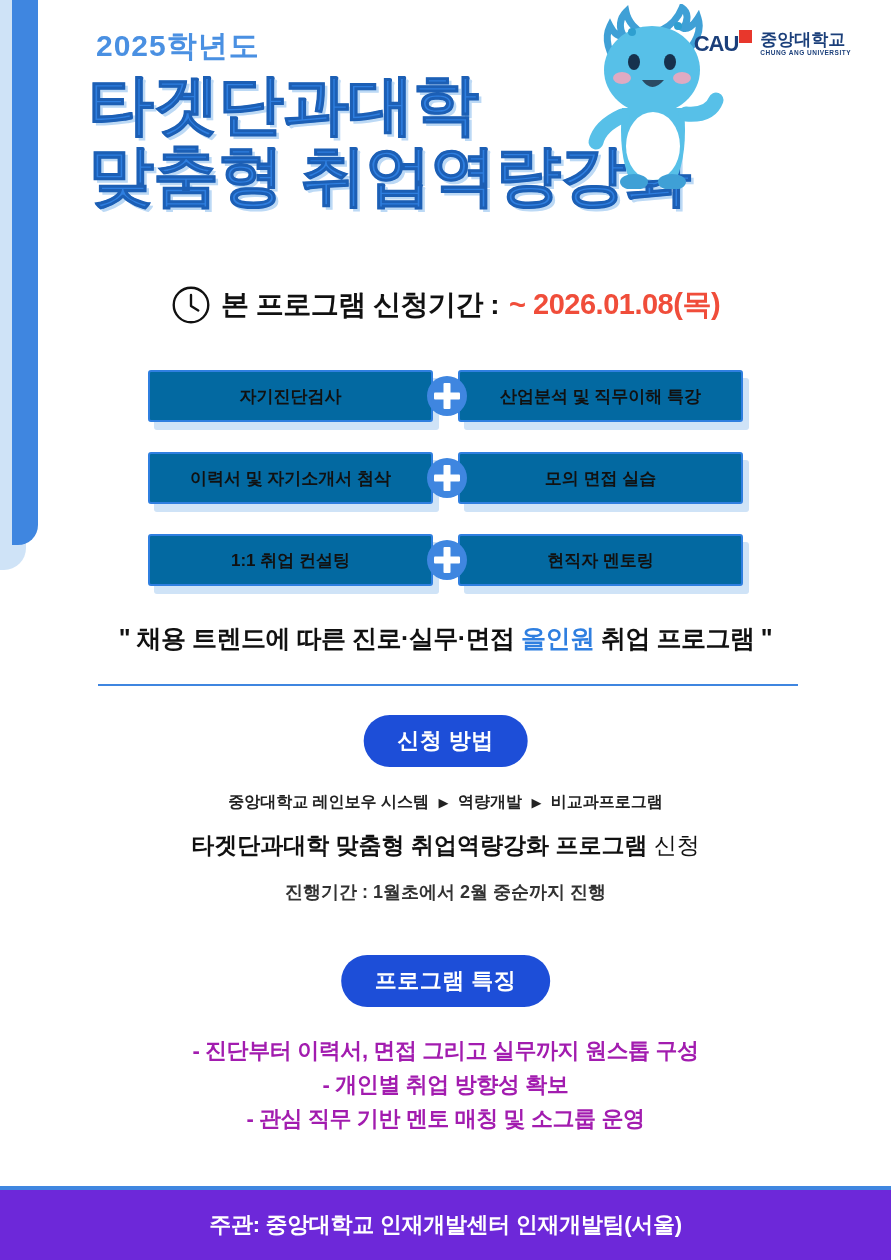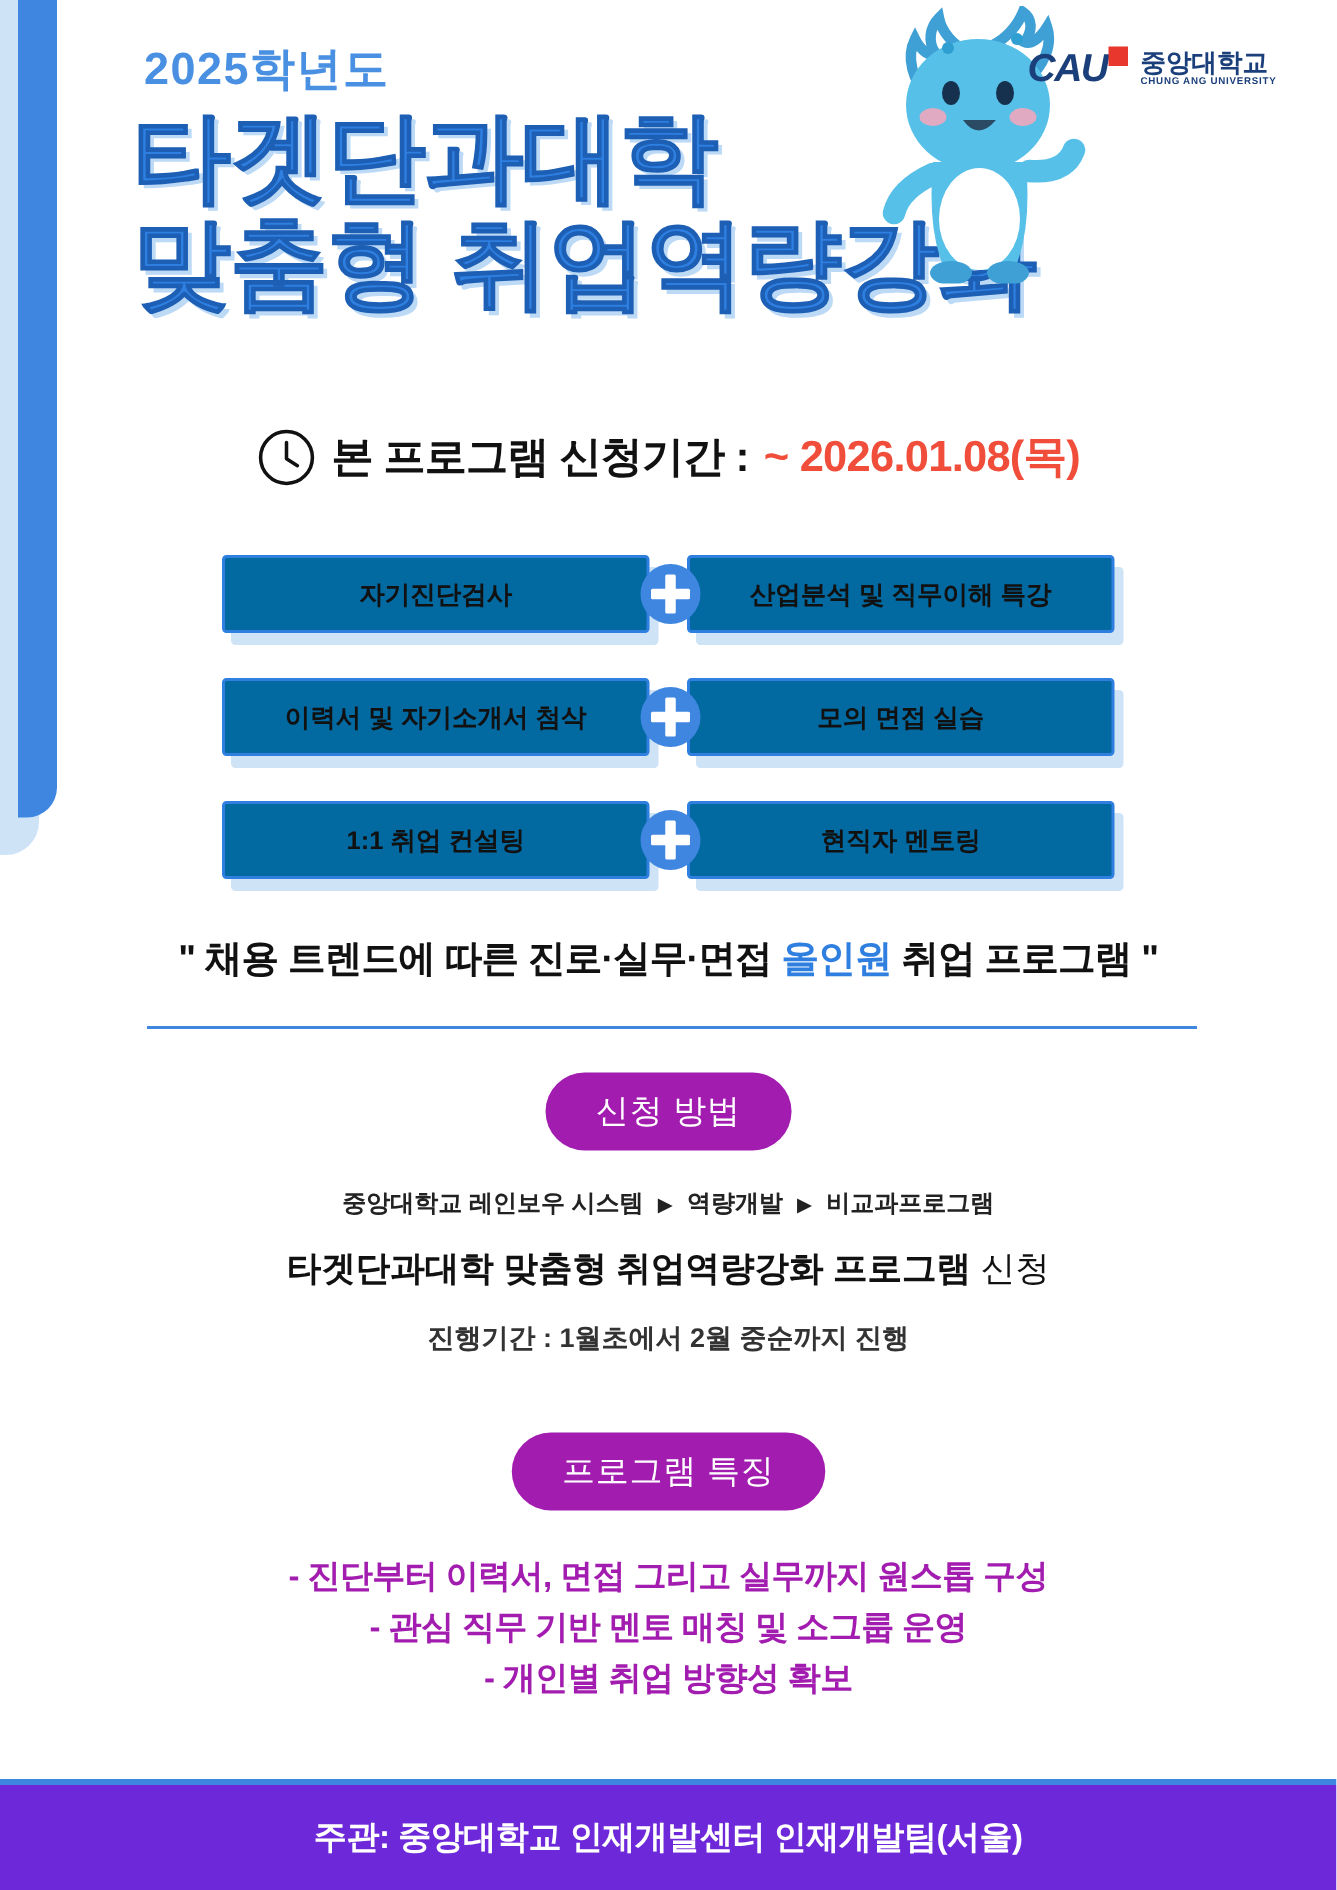--- a/index.html
+++ b/index.html
@@ -79,22 +79,21 @@
   
   .cau-logo {
     position: absolute;
     right: 40px;
     top: 30px;
     display: flex;
     align-items: center;
     gap: 8px;
   }
   .cau-mark {
-    font-size: 26px;
-    font-style: italic;
+    font-size: 22px;
     font-weight: 900;
     color: #1b3f7a;
     letter-spacing: -1px;
   }
   .cau-sq {
     display: inline-block;
     width: 13px;
     height: 13px;
     background: #e8372c;
     color: #fff;
@@ -203,24 +202,24 @@
     width: 700px;
     height: 2px;
     background: #3f86e0;
   }
 
   
   .pill {
     position: absolute;
     left: 50%;
     transform: translateX(-50%);
-    background: #a21caf;
+    background: #1d4ed8;
     color: #fff;
     font-size: 22px;
-    font-weight: 400;
+    font-weight: 700;
     border-radius: 26px;
     padding: 11px 34px;
     letter-spacing: 0.5px;
   }
   .pill.apply { top: 715px; }
   .pill.feature { top: 955px; }
 
   
   .apply-path {
     position: absolute;
@@ -422,20 +421,20 @@
 <div class="apply-main">
   <b>타겟단과대학 맞춤형 취업역량강화 프로그램</b><span> 신청</span>
 </div>
 
 <div class="apply-sub">진행기간 : 1월초에서 2월 중순까지 진행</div>
 
 <div class="pill feature">프로그램 특징</div>
 
 <div class="features">
   <div class="feature-line">- 진단부터 이력서, 면접 그리고 실무까지 원스톱 구성</div>
+  <div class="feature-line">- 개인별 취업 방향성 확보</div>
   <div class="feature-line">- 관심 직무 기반 멘토 매칭 및 소그룹 운영</div>
-  <div class="feature-line">- 개인별 취업 방향성 확보</div>
 </div>
 
 <div class="footer-rule"></div>
 <div class="footer">
   <div class="footer-text">주관: 중앙대학교 인재개발센터 인재개발팀(서울)</div>
 </div>
 
 </body></html>

